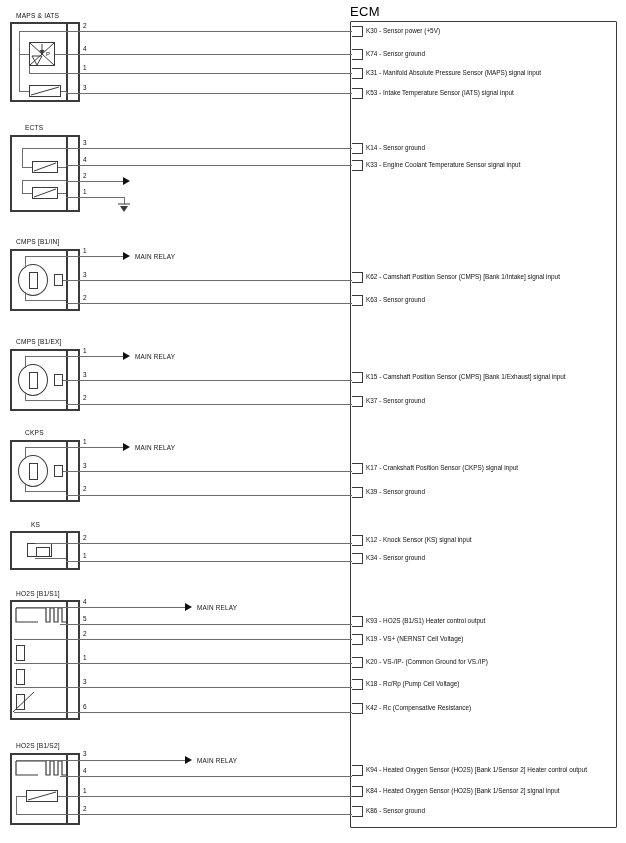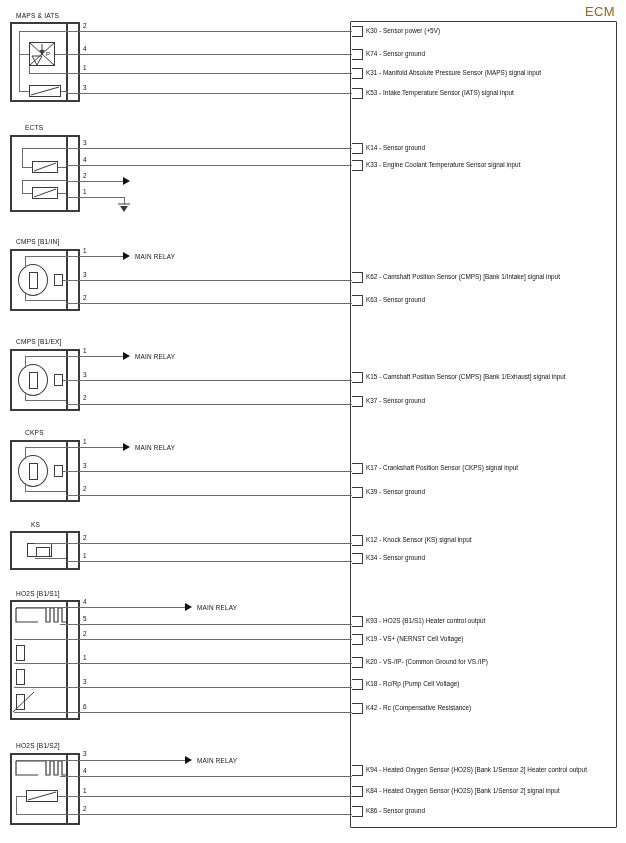--- a/index.html
+++ b/index.html
@@ -12,21 +12,21 @@
   .hline{position:absolute;height:0;border-top:1px solid #6d6d6d;}
   .vline{position:absolute;width:0;border-left:1px solid #6d6d6d;}
 
   
   .ecm-box{
     position:absolute;left:350px;top:21px;width:265px;height:805px;
     border:1px solid #3b3b3b;background:transparent;border-radius:1px;
   }
   .ecm-title{
     position:absolute;left:350px;top:4px;width:265px;
-    text-align:right;font-size:13px;letter-spacing:.4px;color:#a16207;
+    text-align:left;font-size:13px;letter-spacing:.4px;color:#000000;
   }
 
   
   .pin{position:absolute;height:14px;display:flex;align-items:center;}
   .pin .term{
     width:11px;height:11px;border:1px solid #3b3b3b;border-left:none;
     box-sizing:border-box;background:#fff;flex:0 0 auto;margin-right:3px;
   }
   .pin .plabel{font-size:6.4px;white-space:nowrap;line-height:1;color:#111;}
 

